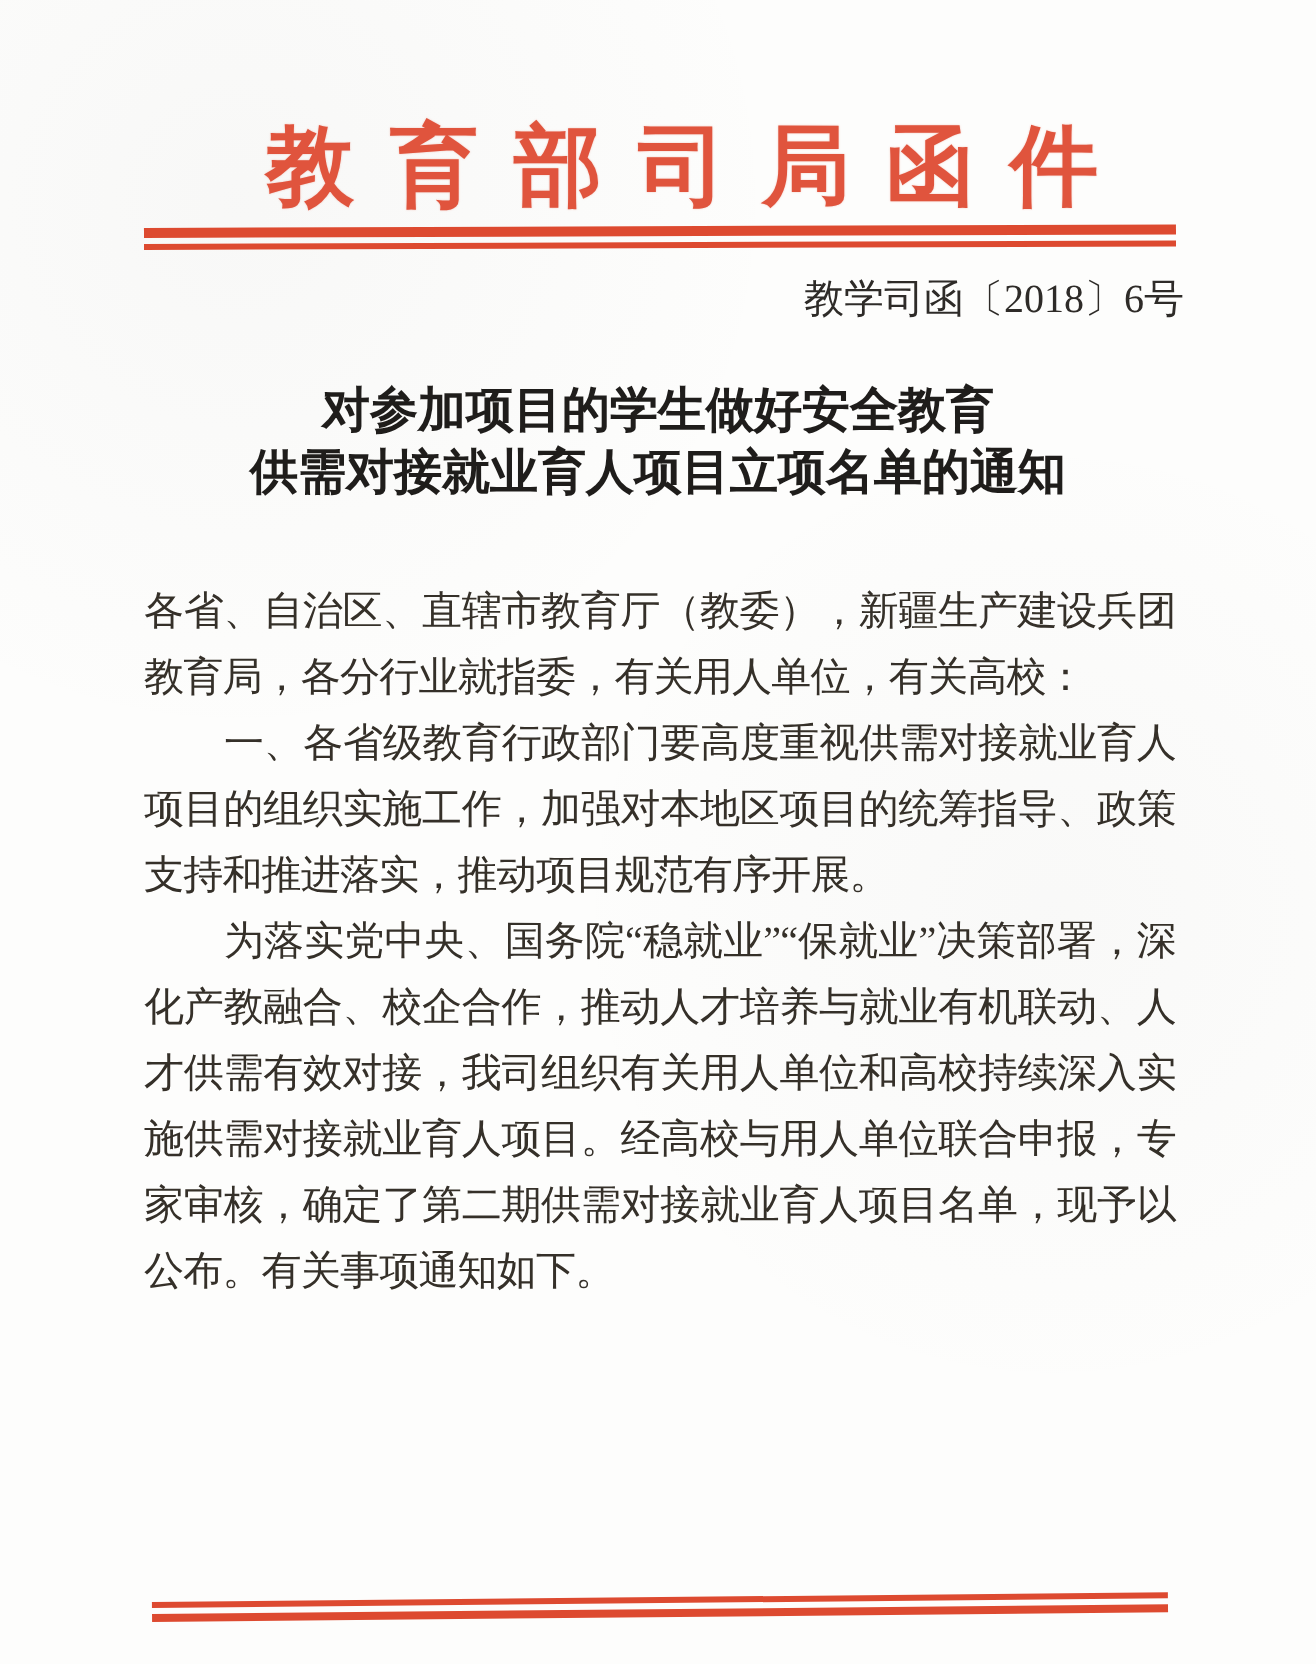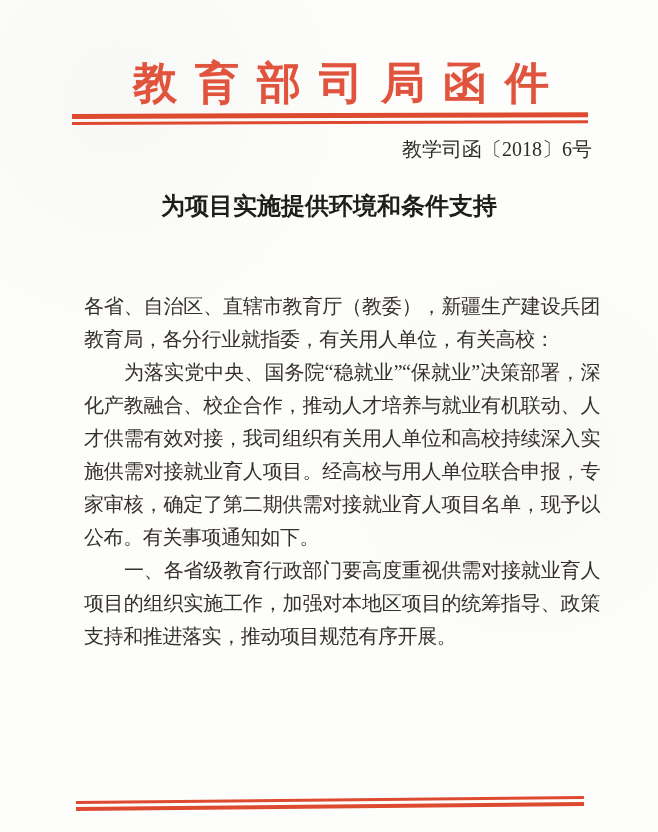--- a/index.html
+++ b/index.html
@@ -83,21 +83,21 @@
     font-size: 24px;
     line-height: 31px;
     font-weight: bold;
     color: #1f1d1b;
   }
 
   
   .body-text {
     position: absolute;
     top: 290px;
-    left: 84px;
+    left: 72px;
     width: 516px;
     font-size: 20px;
     line-height: 33px;
     letter-spacing: -0.4px;
     color: #353029;
     text-align: justify;
     font-family: Liberation Serif, serif;
   }
   .body-text p {
     margin: 0;
@@ -116,27 +116,28 @@
 
   <div class="rule-top">
     <div class="bar-thick"></div>
     <div class="bar-gap"></div>
     <div class="bar-thin"></div>
   </div>
 
   <div class="doc-number">教学司函〔2018〕6号</div>
 
   <div class="doc-title">
-    <div>为项目实施提供环境和条件支持</div>
+    <div>对参加项目的学生做好安全教育</div>
+    <div>供需对接就业育人项目立项名单的通知</div>
   </div>
 
   <div class="body-text">
     <p>各省、自治区、直辖市教育厅（教委），新疆生产建设兵团教育局，各分行业就指委，有关用人单位，有关高校：</p>
+    <p class="indent">一、各省级教育行政部门要高度重视供需对接就业育人项目的组织实施工作，加强对本地区项目的统筹指导、政策支持和推进落实，推动项目规范有序开展。</p>
     <p class="indent">为落实党中央、国务院“稳就业”“保就业”决策部署，深化产教融合、校企合作，推动人才培养与就业有机联动、人才供需有效对接，我司组织有关用人单位和高校持续深入实施供需对接就业育人项目。经高校与用人单位联合申报，专家审核，确定了第二期供需对接就业育人项目名单，现予以公布。有关事项通知如下。</p>
-    <p class="indent">一、各省级教育行政部门要高度重视供需对接就业育人项目的组织实施工作，加强对本地区项目的统筹指导、政策支持和推进落实，推动项目规范有序开展。</p>
   </div>
 
   <div class="rule-bottom">
     <div class="bar-thin"></div>
     <div class="bar-gap"></div>
     <div class="bar-thick"></div>
   </div>
 
 </div>
 

